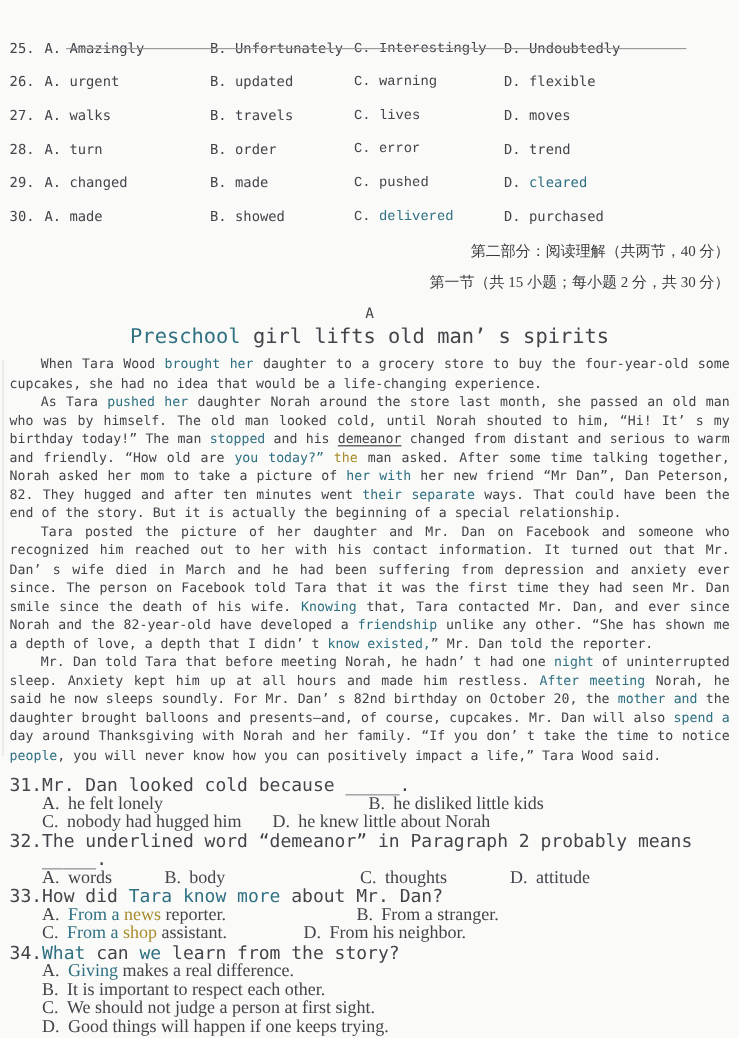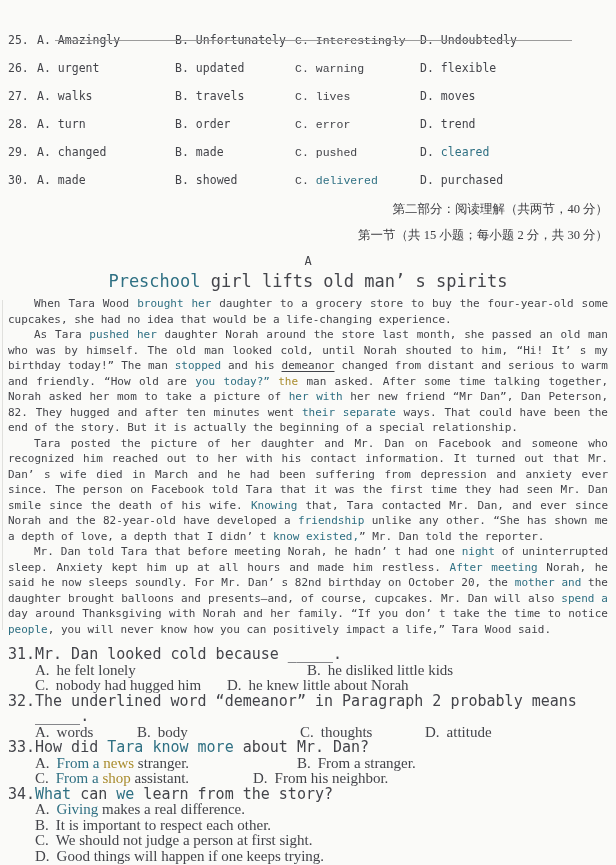--- a/index.html
+++ b/index.html
@@ -140,21 +140,21 @@
           <span class="cell" style="width: 125px;"><span class="olabel">C.</span><span class="otext"><span>thoughts</span></span></span>
           <span class="cell"><span class="olabel">D.</span><span class="otext"><span>attitude</span></span></span>
         </div>
       </div>
       <div class="rq">
         <div class="stemrow">
           <span class="qnum">33.</span>
           <span class="stemtext"><span>How did </span><span class="teal ">Tara know more</span><span> about Mr. Dan?</span></span>
         </div>
         <div class="orow">
-          <span class="cell" style="width: 262px;"><span class="olabel">A.</span><span class="otext"><span class="teal ">From a</span><span> </span><span class="gold ">news</span><span> stranger.</span></span></span>
+          <span class="cell" style="width: 262px;"><span class="olabel">A.</span><span class="otext"><span class="teal ">From a</span><span> </span><span class="gold ">news</span><span> reporter.</span></span></span>
           <span class="cell"><span class="olabel">B.</span><span class="otext"><span>From a stranger.</span></span></span>
         </div>
         <div class="orow">
           <span class="cell" style="width: 218px;"><span class="olabel">C.</span><span class="otext"><span class="teal ">From a</span><span> </span><span class="gold ">shop</span><span> assistant.</span></span></span>
           <span class="cell"><span class="olabel">D.</span><span class="otext"><span>From his neighbor.</span></span></span>
         </div>
       </div>
       <div class="rq">
         <div class="stemrow">
           <span class="qnum">34.</span>

